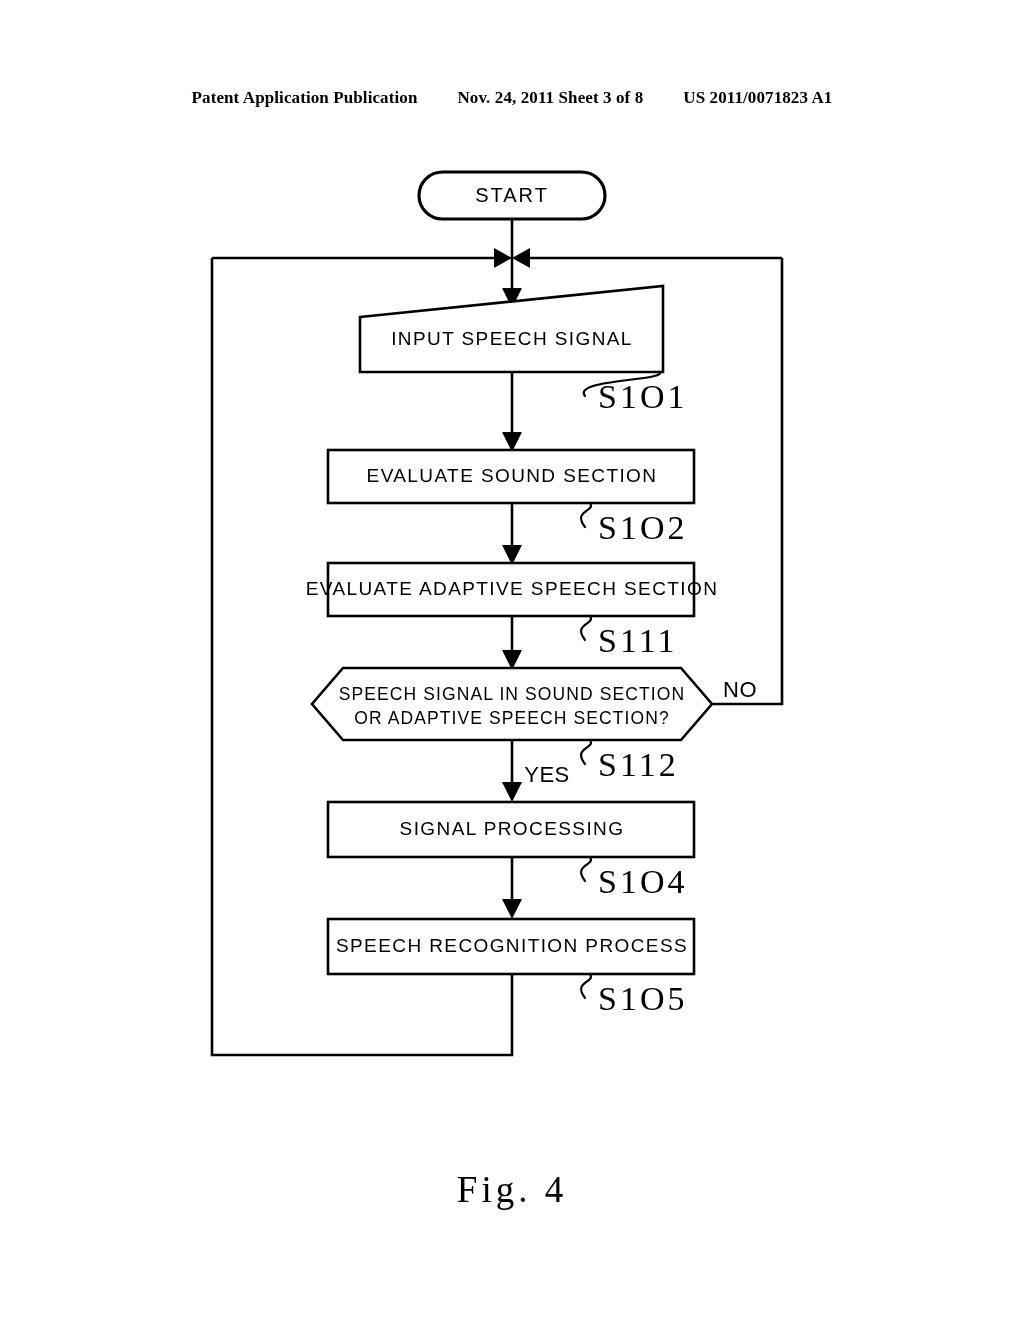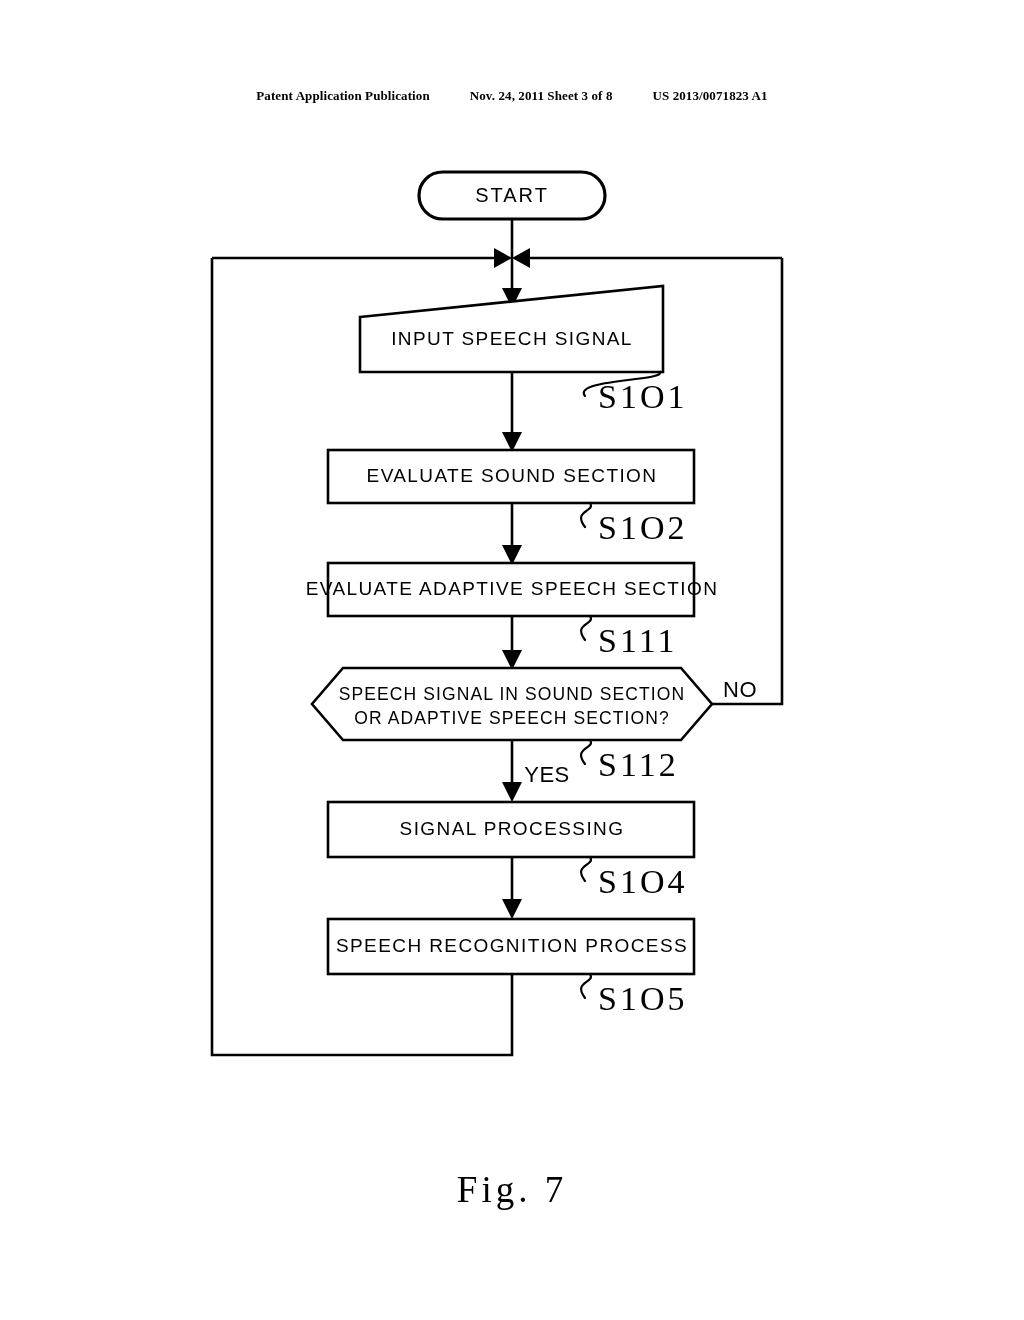--- a/index.html
+++ b/index.html
@@ -24,21 +24,21 @@
     left: 0;
     top: 88px;
     width: 1024px;
     height: 26px;
     display: flex;
     flex-direction: row;
     align-items: baseline;
     justify-content: center;
     font-family: "Liberation Serif", serif;
     font-weight: bold;
-    font-size: 13px;
+    font-size: 17px;
     letter-spacing: 0.1px;
     white-space: nowrap;
   }
   #header .h-pub { margin-right: 40px; }
   #header .h-date { margin-right: 40px; }
   #header .h-num { }
 
   
   #fig-caption {
     position: absolute;
@@ -122,21 +122,21 @@
   .arrowhead { fill: #000000; }
 </style>
 </head>
 <body>
 
 <div id="page">
 
   <div id="header">
     <span class="h-pub">Patent Application Publication</span>
     <span class="h-date">Nov. 24, 2011  Sheet 3 of 8</span>
-    <span class="h-num">US 2013/0071823 A1</span>
+    <span class="h-num">US 2011/0071823 A1</span>
   </div>
 
   <svg id="flow" viewBox="0 0 1024 1320">
 
     <g>
       <rect class="shape-round" x="419" y="172" width="186" height="47" rx="23.5" ry="23.5"></rect>
       <text class="start-text" x="512" y="197">START</text>
     </g>
 
     <line class="conn" x1="512" y1="219" x2="512" y2="258"></line>
@@ -211,15 +211,15 @@
       <rect class="shape" x="328" y="919" width="366" height="55"></rect>
       <text class="node-text" x="512" y="947">SPEECH RECOGNITION PROCESS</text>
       <path class="leader" d="M 590,974 C 596,983 572,981 585,998"></path>
       <text class="step-label" x="598" y="1010">S1O5</text>
     </g>
 
     <polyline class="conn" points="512,974 512,1055 212,1055 212,258"></polyline>
 
   </svg>
 
-  <div id="fig-caption">Fig.  7</div>
+  <div id="fig-caption">Fig.  4</div>
 
 </div>
 
 </body></html>

